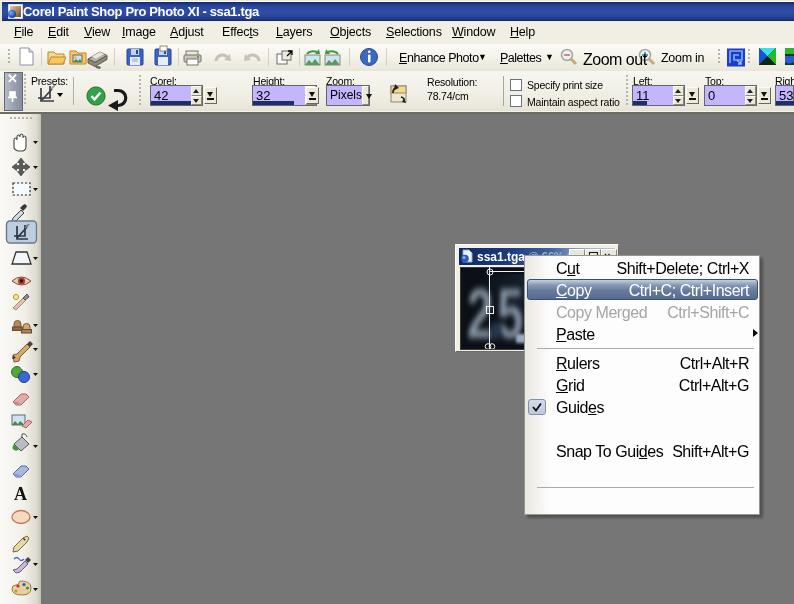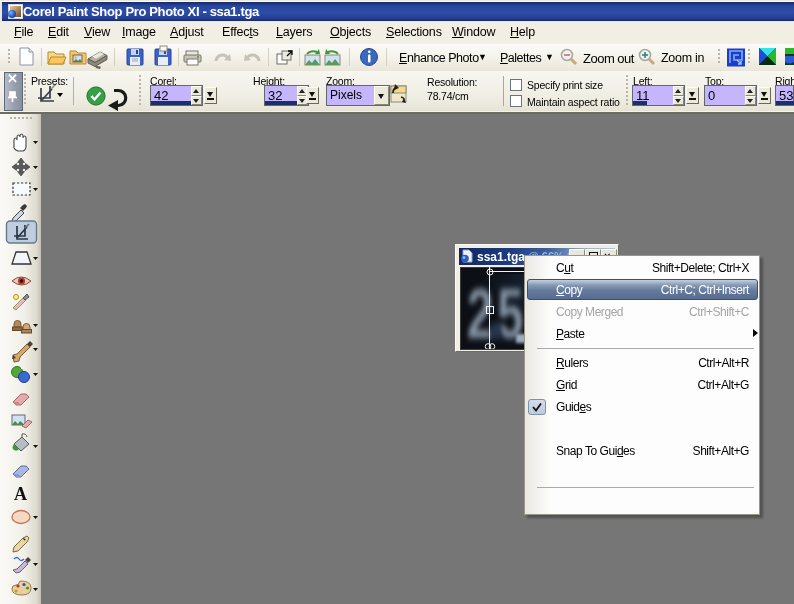--- a/index.html
+++ b/index.html
@@ -10,21 +10,21 @@
 .nft{font-size:13px;padding:2px 0 0 3px;flex:1;position:relative}
 .bar{position:absolute;left:0;bottom:0;height:4px;background:#1c3068}
 .spin{width:11px;display:flex;flex-direction:column}
 .spb{flex:1;background:#ece9d8;border:1px solid;border-color:#fdfcf8 #8a887c #8a887c #fdfcf8;position:relative}
 .tua{position:absolute;left:1px;top:2px;width:0;height:0;border-left:3px solid transparent;border-right:3px solid transparent;border-bottom:4px solid #222}
 .tda{position:absolute;left:1px;top:2px;width:0;height:0;border-left:3px solid transparent;border-right:3px solid transparent;border-top:4px solid #222}
 .drop{position:absolute;top:87px;width:13px;height:17px;background:#ece9d8;border:1px solid;border-color:#fdfcf8 #6a685c #6a685c #fdfcf8;box-sizing:border-box}
 .dg{position:absolute;left:2px;top:4px;width:0;height:0;border-left:3.5px solid transparent;border-right:3.5px solid transparent;border-top:5px solid #111}
 .dl{position:absolute;left:2px;top:10px;width:7px;height:1.5px;background:#111}
 .cb{position:absolute;width:12px;height:12px;background:#fff;border:1px solid #68747f;box-sizing:border-box}
-.mi{position:absolute;left:31px;width:193px;height:22px;font-size:12px;letter-spacing:-0.45px;line-height:21px;color:#000;white-space:nowrap}
+.mi{position:absolute;left:31px;width:193px;height:22px;font-size:16px;letter-spacing:-0.45px;line-height:21px;color:#000;white-space:nowrap}
 .sc{position:absolute;right:0;top:0;letter-spacing:-0.45px}
 .dis{color:#a5a5a5}
 </style></head>
 <body>
 
 <div class="ab" style="left:0;top:0;width:794px;height:22px;background:#ece9d8"></div>
 <div class="ab" style="left:0;top:1px;width:794px;height:1px;background:#fdfdfb"></div>
 <div class="ab" style="left:2px;top:2px;width:792px;height:19px;background:linear-gradient(180deg,#16296c 0,#2a47a0 22%,#2e4da6 55%,#253f92 85%,#15276a 100%)"></div>
 <div class="ab" style="left:8px;top:4px;width:13px;height:13px;background:#fff;border:1px solid #cfd6e6">
     <div class="ab" style="left:1px;top:1px;width:11px;height:11px;background:linear-gradient(135deg,#e8c9a0 0,#b08a5a 50%,#6a4a30 100%)"></div>
@@ -163,21 +163,21 @@
           <rect x="785" y="4" width="9" height="17" fill="#0a3a1a"></rect>
           <path d="M785 4 h9 v6 h-9 z" fill="#2ab82a"></path>
           <path d="M785 12 h9 v6 q-5 3 -9 0 z" fill="#2a5ad8"></path>
         </g>
 </g>
 </svg>
 <span class="ab" style="left:399px;top:7px;font-size:12.5px;letter-spacing:-0.45px"><u>E</u>nhance Photo</span>
 <span class="ab" style="left:478px;top:8px;font-size:9px">▼</span>
 <span class="ab" style="left:500px;top:7px;font-size:12.5px;letter-spacing:-0.5px"><u>P</u>alettes</span>
 <span class="ab" style="left:545px;top:8px;font-size:9px">▼</span>
-<span class="ab" style="left:583px;top:7px;font-size:13px;letter-spacing:-0.5px">Zoom out</span>
+<span class="ab" style="left:583px;top:7px;font-size:16px;letter-spacing:-0.5px">Zoom out</span>
 <span class="ab" style="left:661px;top:7px;font-size:12.5px;letter-spacing:-0.3px">Zoom in</span>
 </div>
 
 <div id="tb2" class="ab" style="left:0;top:71px;width:794px;height:40px;background:linear-gradient(180deg,#f7f6f0 0,#efede2 70%,#e6e3d6 100%)">
 
 <div class="ab" style="left:4px;top:1px;width:17px;height:37px;background:linear-gradient(90deg,#b4bac6 0,#9aa2b2 50%,#878e9e 100%);border:1px solid #5f6878"></div>
 <div class="ab" style="left:7px;top:2px;width:12px;height:12px;color:#fff;font-size:13px;font-weight:bold;line-height:12px">✕</div>
 <svg class="ab" style="left:7px;top:19px" width="12" height="14">
       <g stroke="#fff" stroke-width="1.6" fill="none">
         <rect x="3" y="2" width="5" height="5" fill="#fff"></rect>
@@ -262,36 +262,36 @@
       </div>
       <div class="spb">
         <div class="tda"></div>
       </div>
     </div>
   </div>
 <div class="drop" style="left:204px">
     <div class="dg"></div>
     <div class="dl"></div>
   </div>
-<div class="nf" style="left:264px;width:45px">
+<div class="nf" style="left:252px;width:65px">
     <div class="nft">32<div class="bar" style="width:41px"></div></div>
     <div class="spin">
       <div class="spb">
         <div class="tua"></div>
       </div>
       <div class="spb">
         <div class="tda"></div>
       </div>
     </div>
   </div>
 <div class="drop" style="left:306px">
     <div class="dg"></div>
     <div class="dl"></div>
   </div>
-<div class="nf" style="left:326px;width:64px">
+<div class="nf" style="left:326px;width:44px">
     <div class="nft" style="font-size:12px">Pixels</div>
     <div style="width:13px;background:#ece9d8;border:1px solid;border-color:#fdfcf8 #8a887c #8a887c #fdfcf8;position:relative">
       <div class="dg" style="top:7px;left:2.5px"></div>
     </div>
   </div>
 <div class="cb" style="left:510px;top:79px"></div>
 <span class="lbl" style="left:527px;top:79px">Specify print size</span>
 <div class="cb" style="left:510px;top:95px"></div>
 <span class="lbl" style="left:527px;top:96px">Maintain aspect ratio</span>
 <div class="nf" style="left:632px;width:53px">

